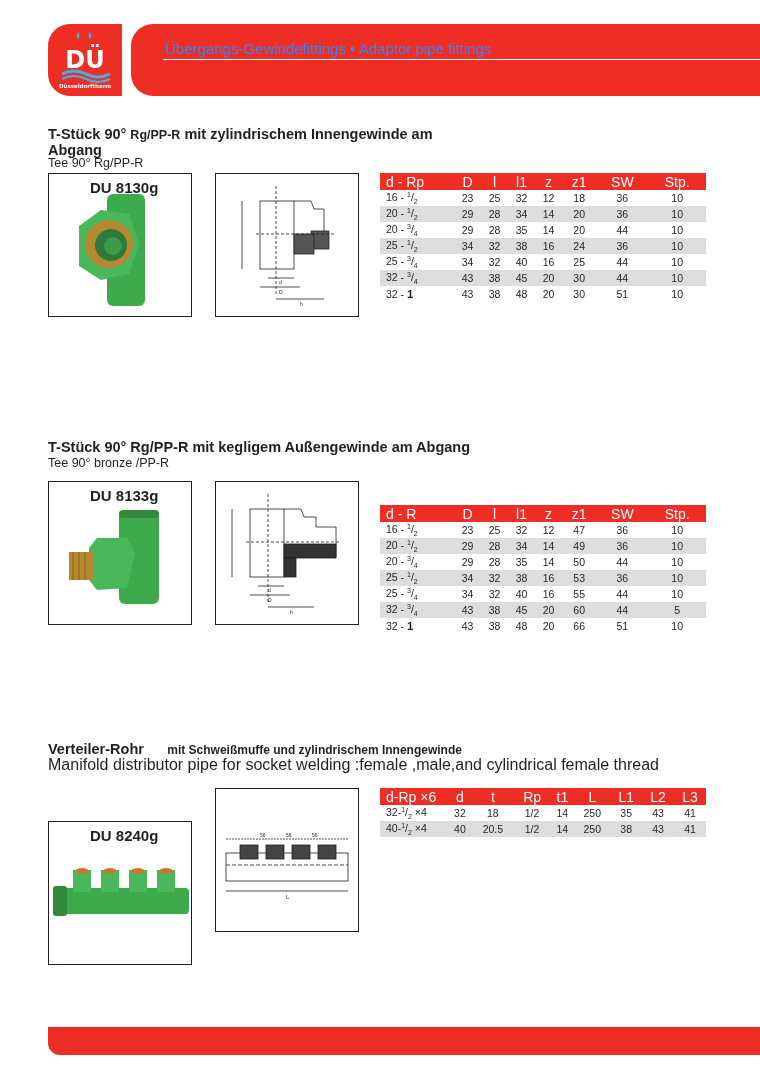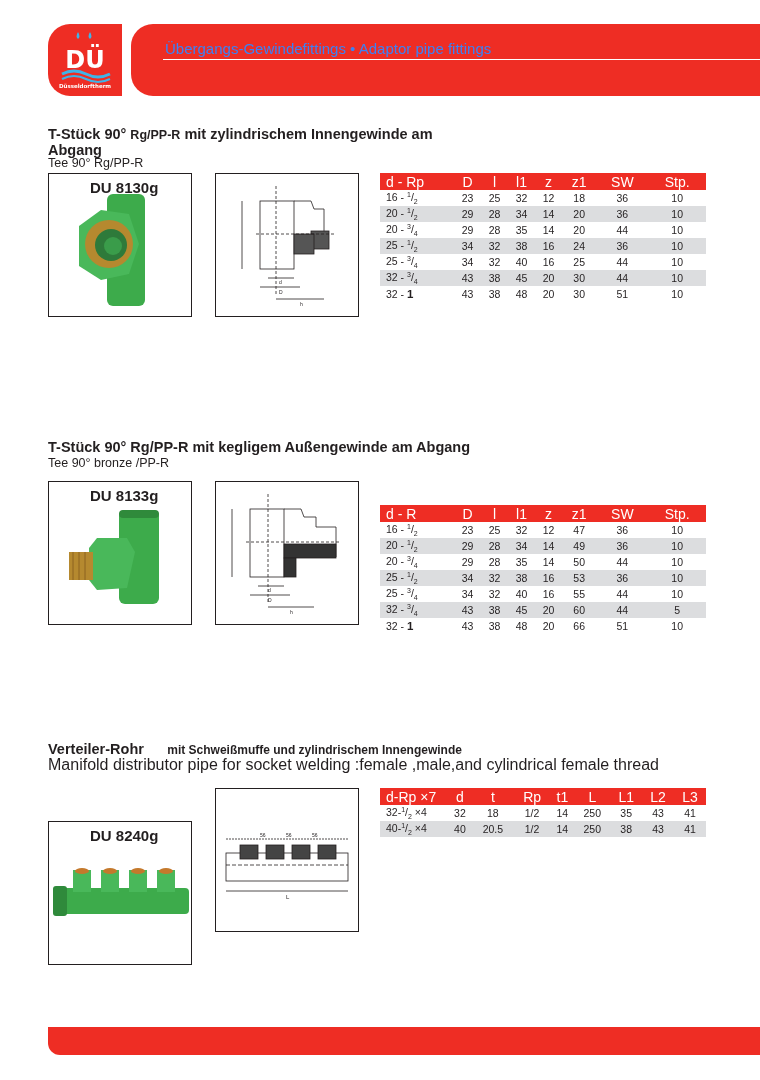--- a/index.html
+++ b/index.html
@@ -333,21 +333,21 @@
     <text x="44" y="48" font-size="5" fill="#231f20" stroke="none">56</text>
     <text x="70" y="48" font-size="5" fill="#231f20" stroke="none">56</text>
     <text x="96" y="48" font-size="5" fill="#231f20" stroke="none">56</text>
     <text x="70" y="110" font-size="6" fill="#231f20" stroke="none">L</text>
   </svg>
 </div>
 
 <table class="spec" style="top:788px; width:326px;">
   <thead>
       <tr>
-    <th style="width:62px">d-Rp ×7</th>
+    <th style="width:62px">d-Rp ×6</th>
     <th>d</th>
     <th>t</th>
     <th>Rp</th>
     <th>t1</th>
     <th>L</th>
     <th>L1</th>
     <th>L2</th>
     <th>L3</th>
   </tr>
     </thead>

